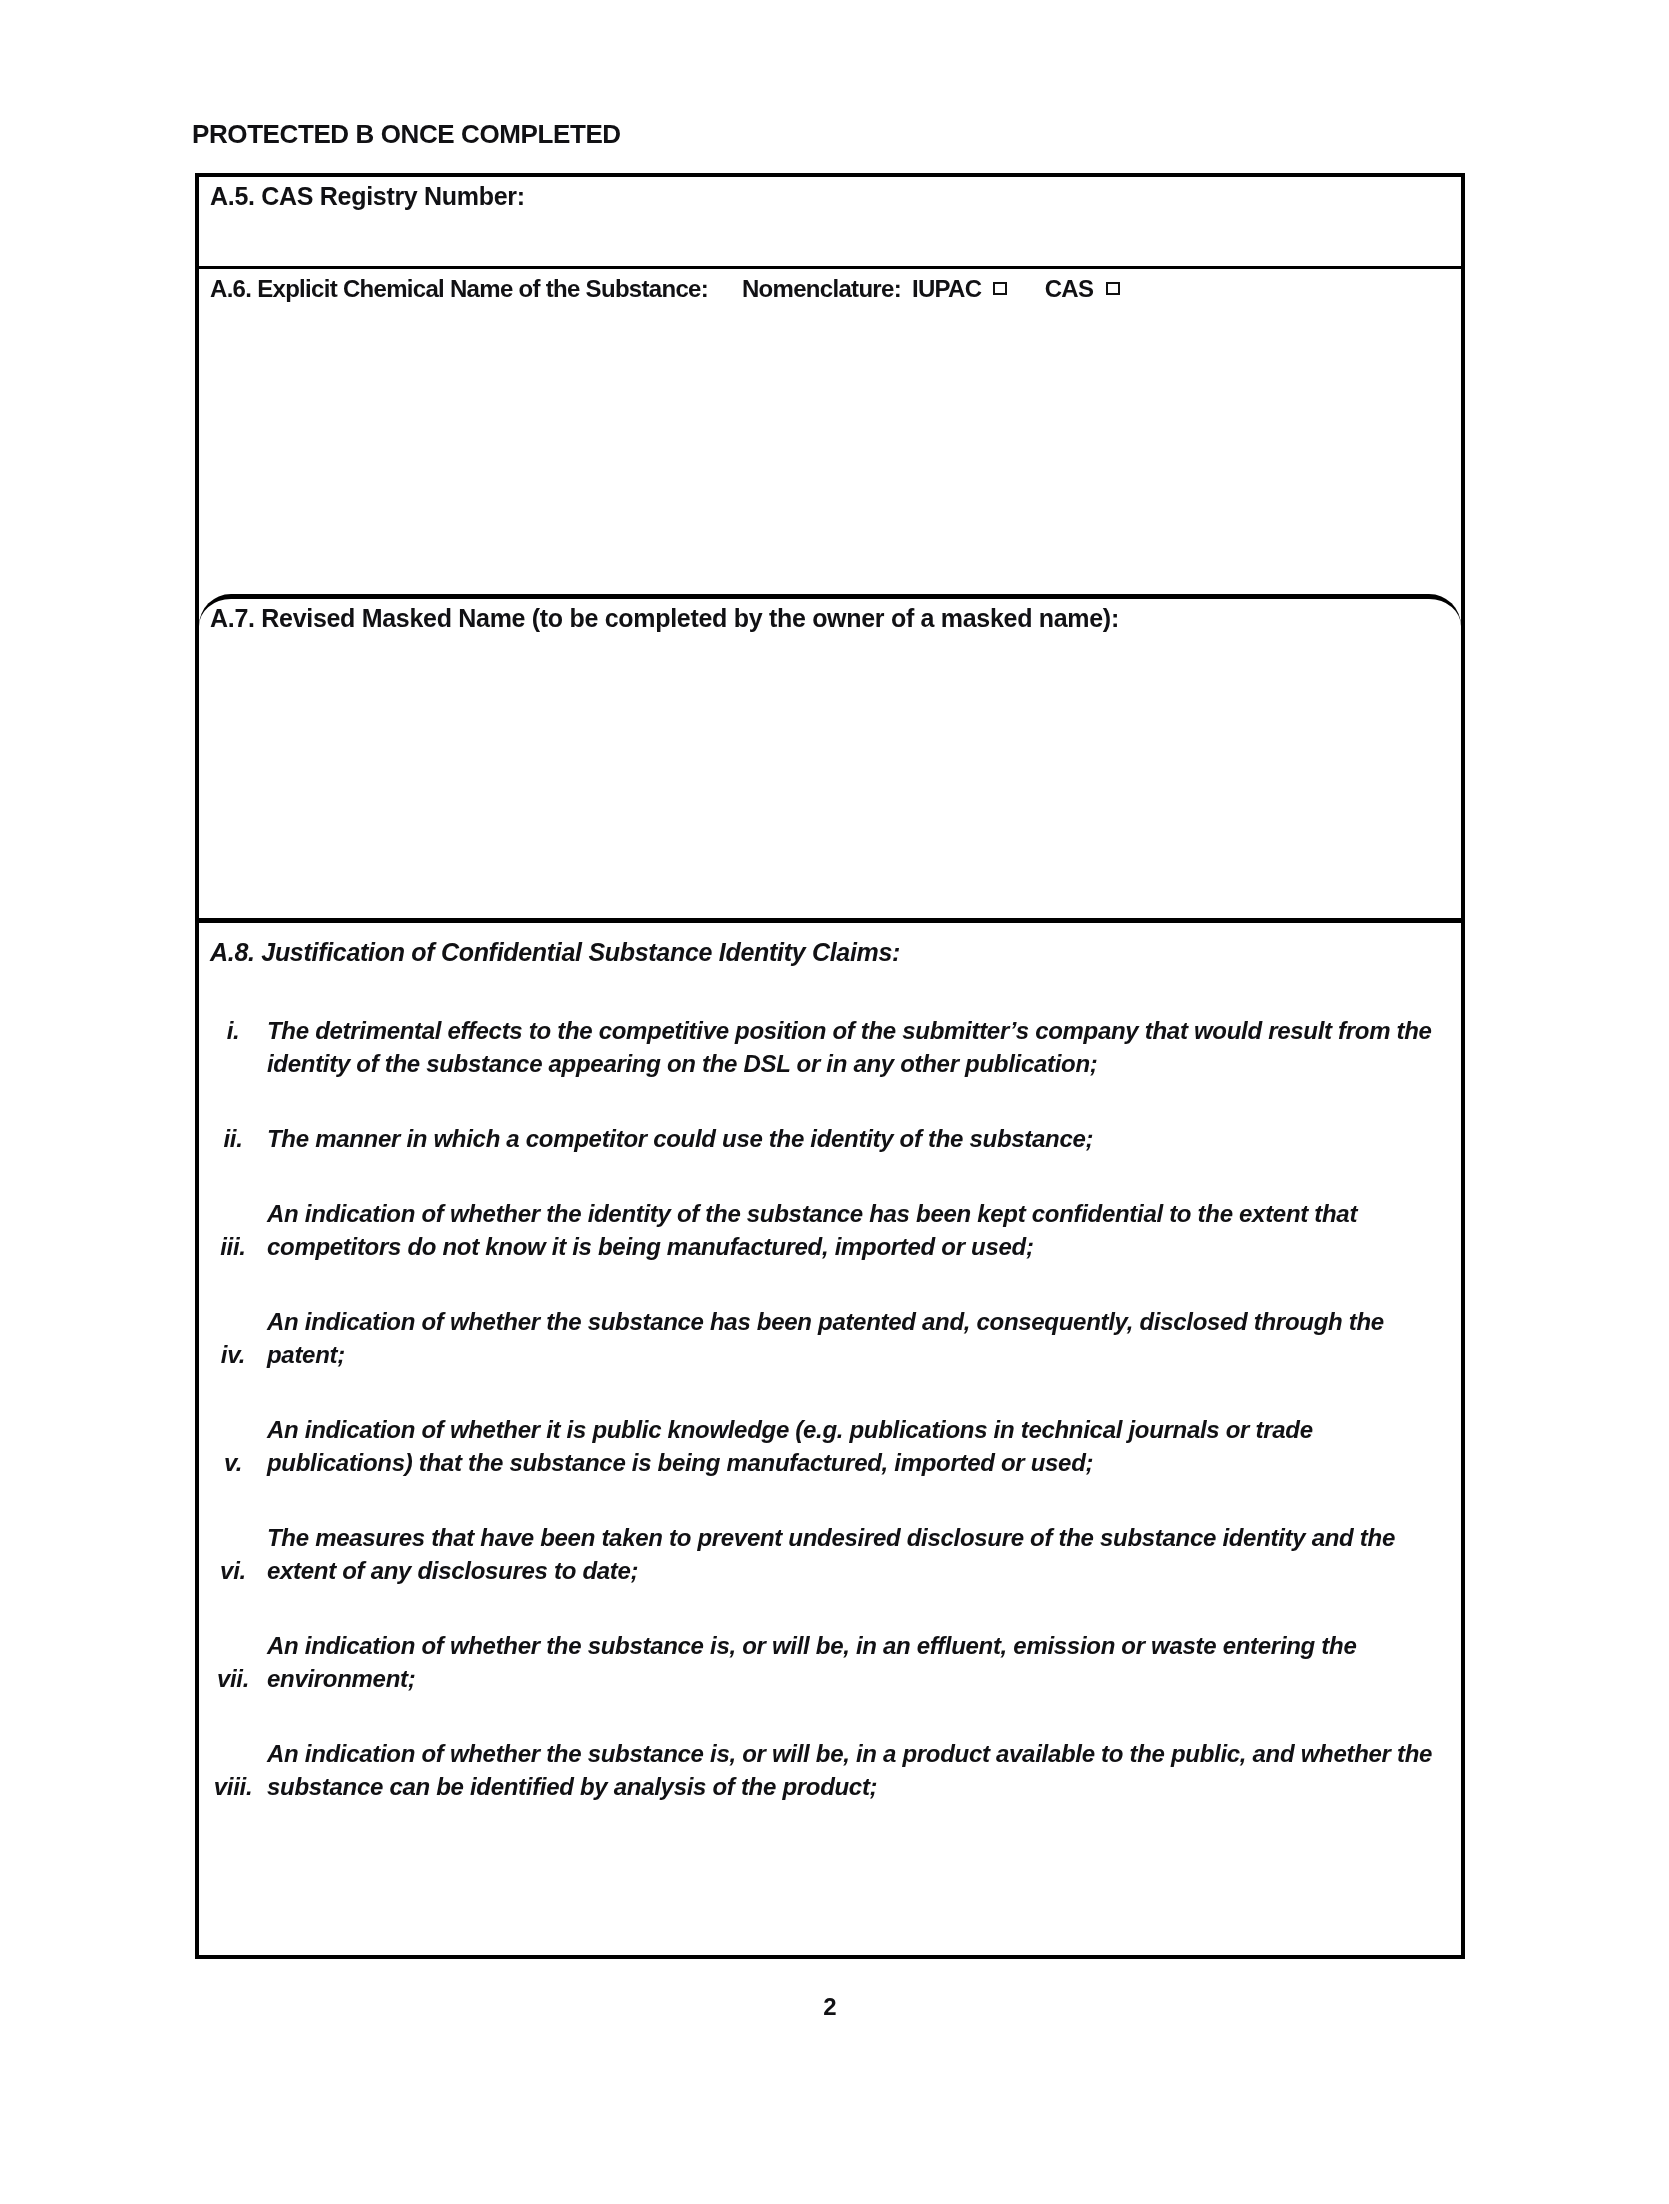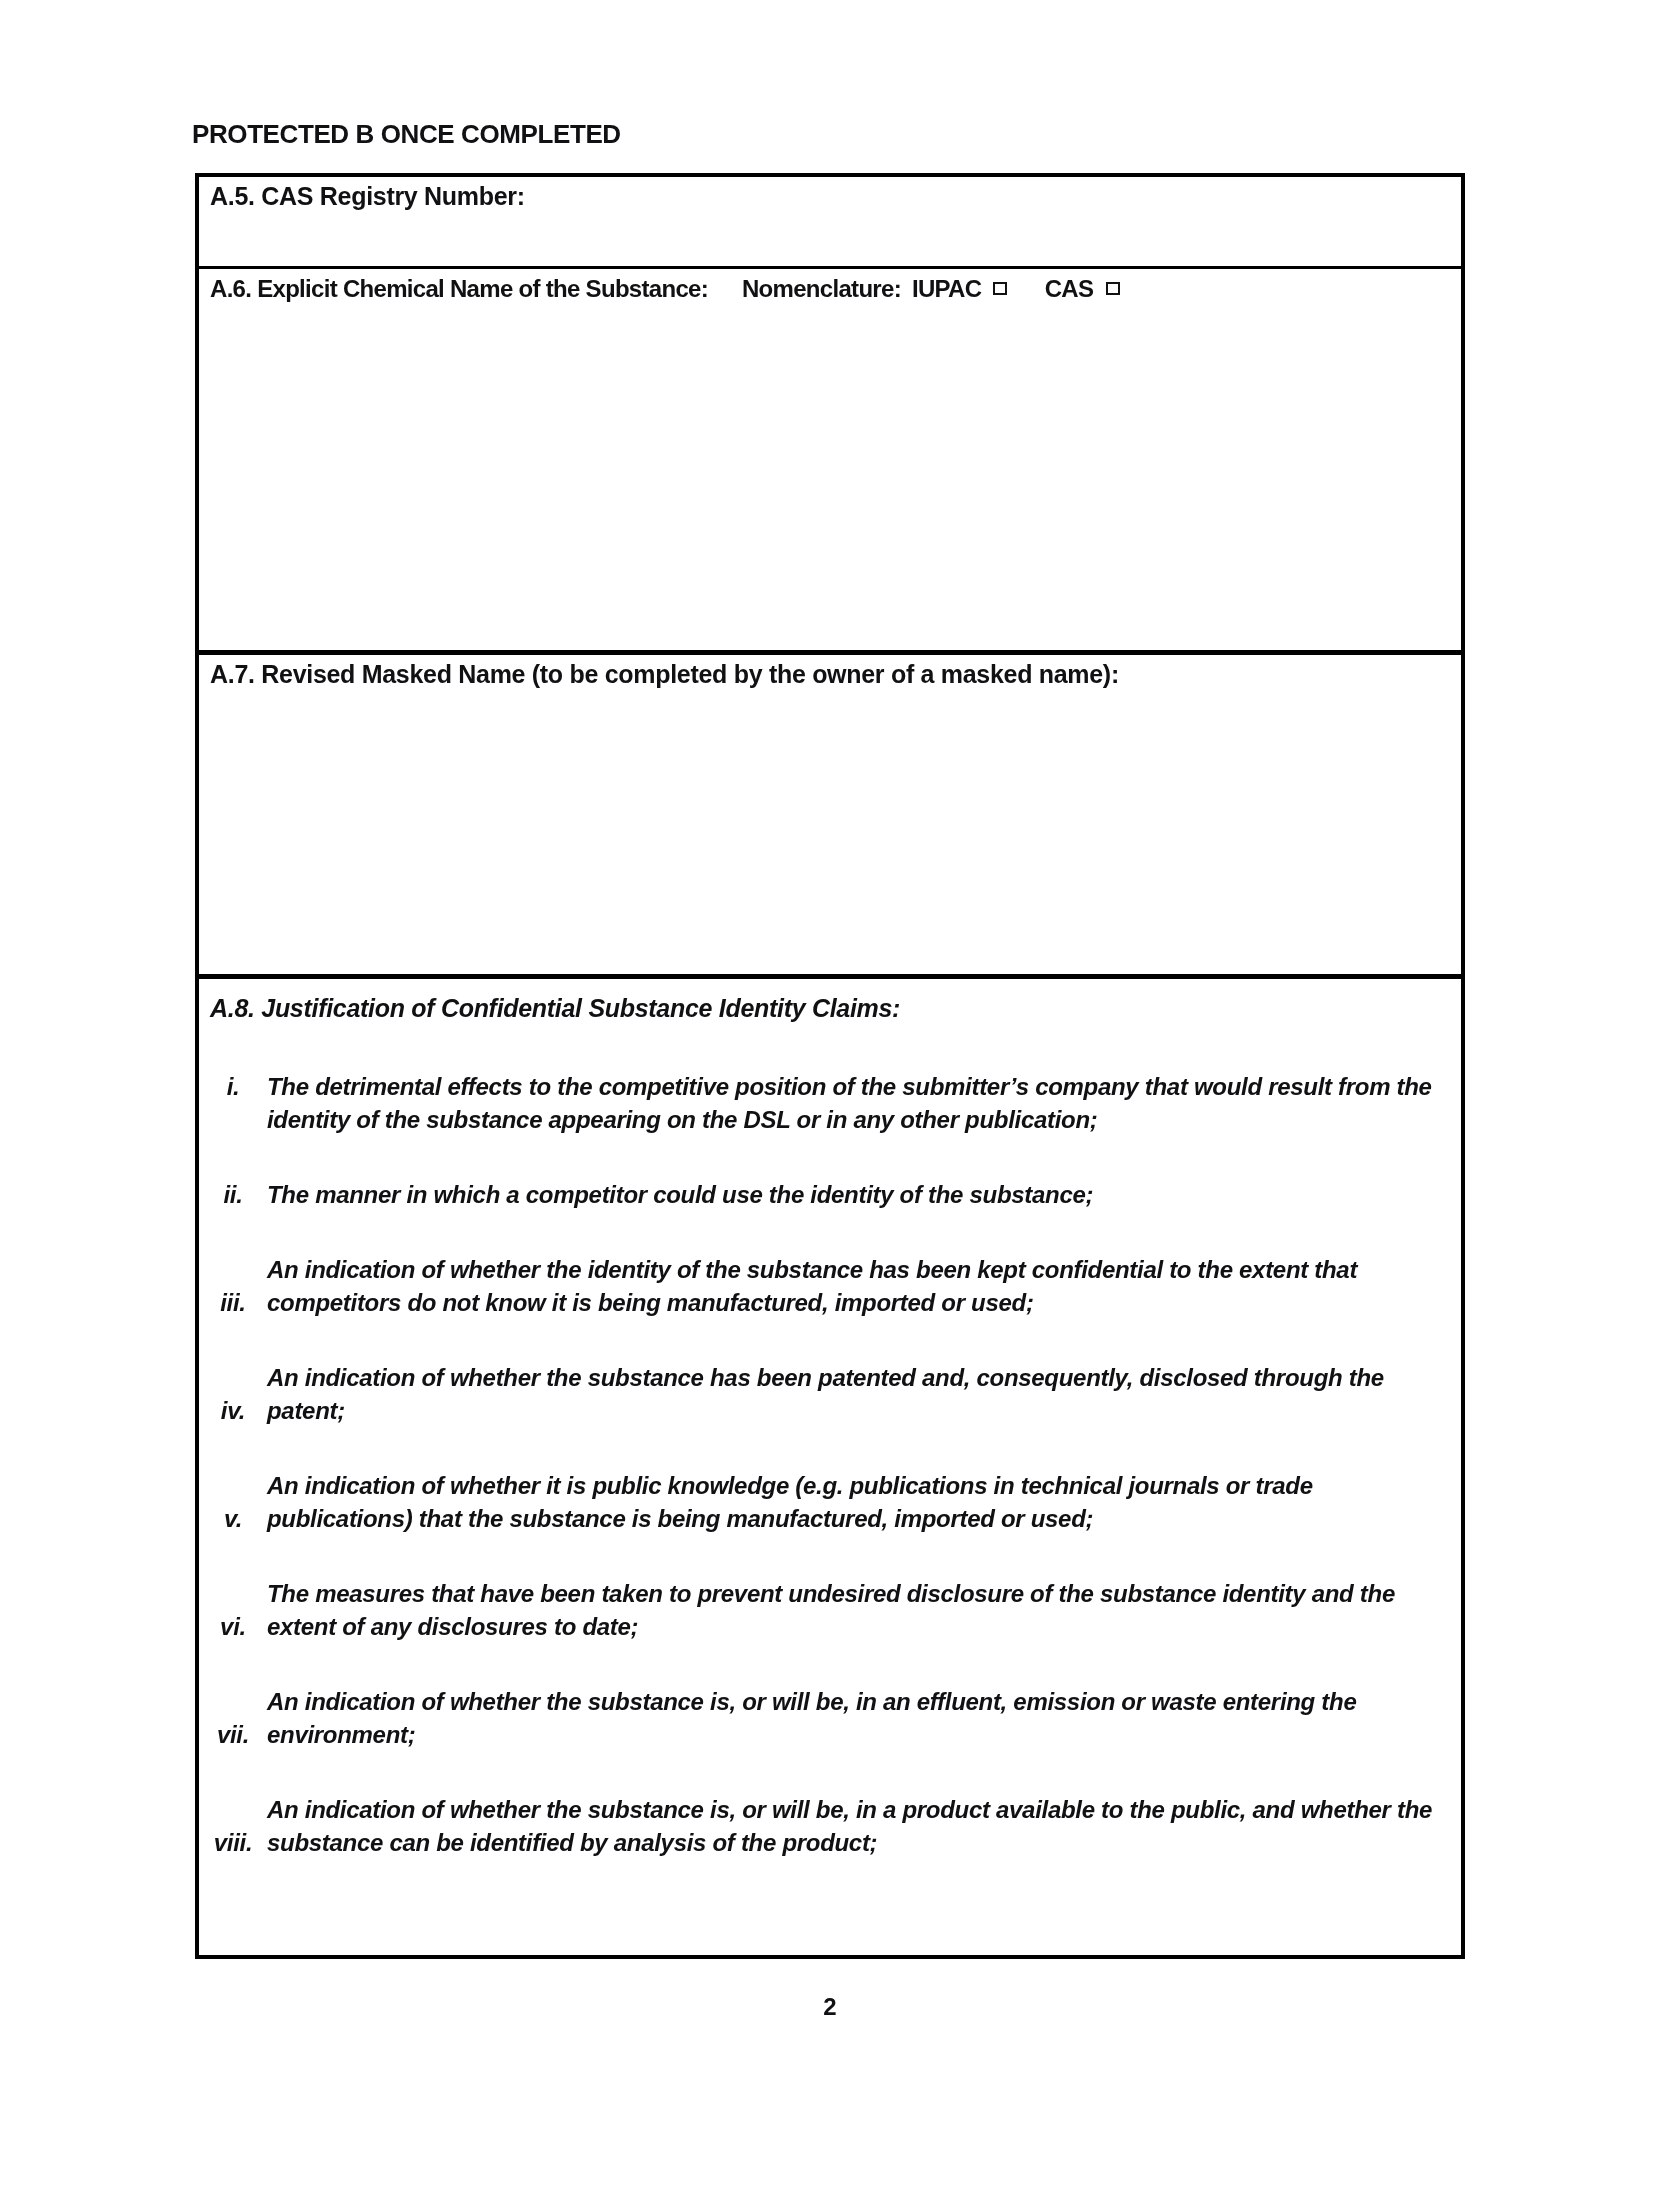--- a/index.html
+++ b/index.html
@@ -41,22 +41,22 @@
     display: flex;
     flex-direction: column;
   }
   .sec {
     box-sizing: border-box;
     width: 100%;
     position: relative;
     padding: 5.1px 13.7px 0 11px;
   }
   .sec-a5 { height: 89px; }
-  .sec-a6 { height: 384px; border-top: 3.4px solid #000; }
-  .sec-a7 { height: 324px; border-top: 5.1px solid #000; }
+  .sec-a6 { height: 328px; border-top: 3.4px solid #000; }
+  .sec-a7 { height: 324px; border-top: 5.1px solid #000; border-radius: 32px; }
   .sec-a8 { height: 748px; border-top: 5.1px solid #000; padding-top: 15px; font-style: italic; }
 
   .sec-label {
     font-size: 25px;
     line-height: 29px;
     letter-spacing: -0.3px;
     font-weight: 700;
   }
   .a6-header-row {
     display: flex;

